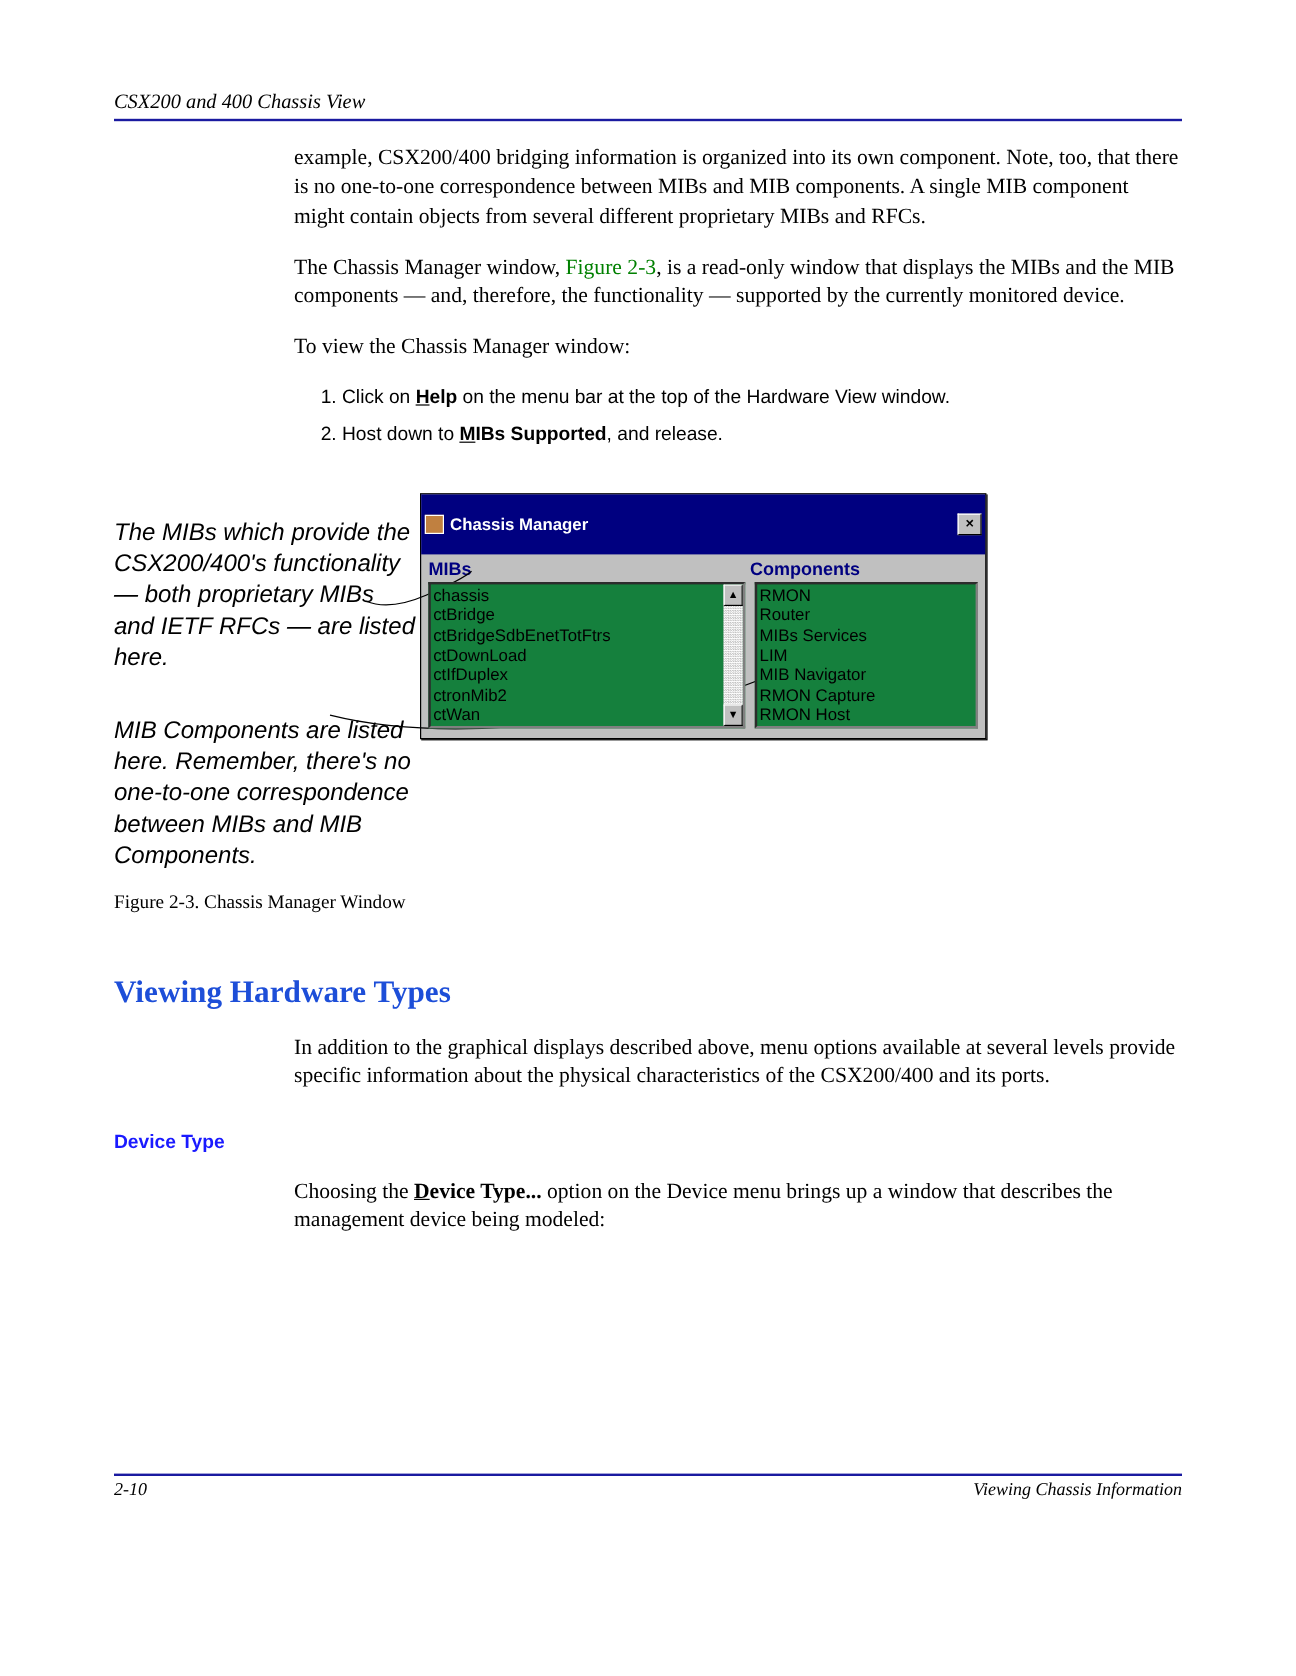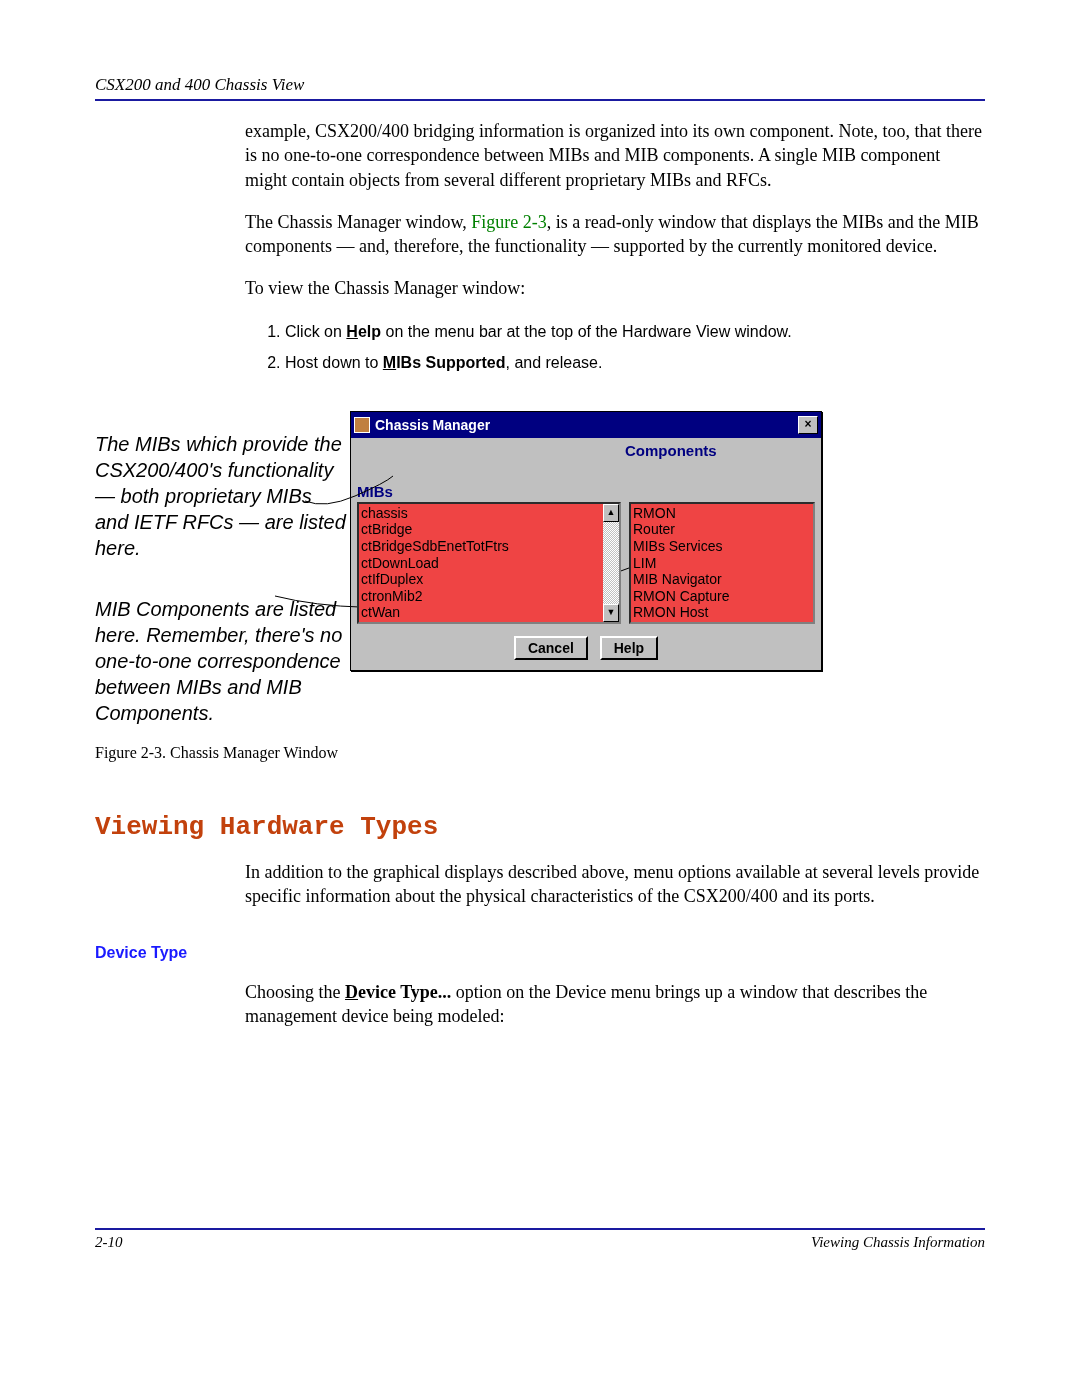--- a/index.html
+++ b/index.html
@@ -55,21 +55,21 @@
     background: #c0c0c0;
     font-family: 'MS Sans Serif', Arial, sans-serif;
     font-size: 14px;
     box-shadow: 1px 1px 0 #000;
   }
   .titlebar {
     background: #000080;
     color: #fff;
     display: flex;
     align-items: center;
-    padding: 4px 3px;
+    padding: 16px 3px;
     font-weight: bold;
     font-size: 14px;
   }
   .titlebar-icon {
     width: 16px; height: 16px;
     background: #c08040;
     border: 1px solid #fff;
     margin-right: 5px;
     display: inline-block;
     box-sizing: border-box;
@@ -88,29 +88,29 @@
     color: #000;
     cursor: default;
   }
   .labels-row {
     display: flex;
     padding: 4px 6px 2px 6px;
     font-weight: bold;
     color: #000080;
     font-size: 15px;
   }
-  .labels-row .lbl1 { flex: 1; margin-top: 41px; }
+  .labels-row .lbl1 { flex: 1; }
   .labels-row .lbl2 { width: 190px; }
   .lists-row {
     display: flex;
     padding: 0 6px 8px 6px;
     gap: 8px;
   }
   .listbox {
-    background: #ef4444;
+    background: #15803d;
     border: 2px inset #808080;
     height: 118px;
     overflow: hidden;
     font-size: 14px;
     position: relative;
   }
   .listbox.left { flex: 1; display: flex; }
   .listbox.right { width: 182px; }
   .list-content { flex: 1; padding: 1px 2px; line-height: 1.18; }
   .list-content div { white-space: nowrap; }
@@ -146,22 +146,22 @@
     margin: 0 4px;
     cursor: default;
     display: inline-block;
   }
   .caption {
     text-align: left;
     font-size: 16px;
     margin: 18px 0 50px 0;
   }
   .h2 {
-    color: #c2410c;
-    font-family: Liberation Mono, monospace;
+    color: #1d4ed8;
+    font-family: Liberation Serif, serif;
     font-weight: bold;
     font-size: 26px;
     margin-bottom: 12px;
   }
   .h3 {
     color: #1a1aff;
     font-family: Arial, Helvetica, sans-serif;
     font-weight: bold;
     font-size: 16px;
     margin: 35px 0 10px 0;
@@ -248,24 +248,20 @@
             <div>RMON</div>
             <div>Router</div>
             <div>MIBs Services</div>
             <div>LIM</div>
             <div>MIB Navigator</div>
             <div>RMON Capture</div>
             <div>RMON Host</div>
           </div>
         </div>
       </div>
-      <div class="btn-row">
-        <span class="dlg-btn">Cancel</span>
-        <span class="dlg-btn">Help</span>
-      </div>
     </div>
   </div>
 
   <div class="caption">Figure 2-3. Chassis Manager Window</div>
 
   <div class="h2">Viewing Hardware Types</div>
   <p class="body-para">In addition to the graphical displays described above, menu options available at several levels provide specific information about the physical characteristics of the CSX200/400 and its ports.</p>
 
   <div class="h3">Device Type</div>
   <p class="body-para">

